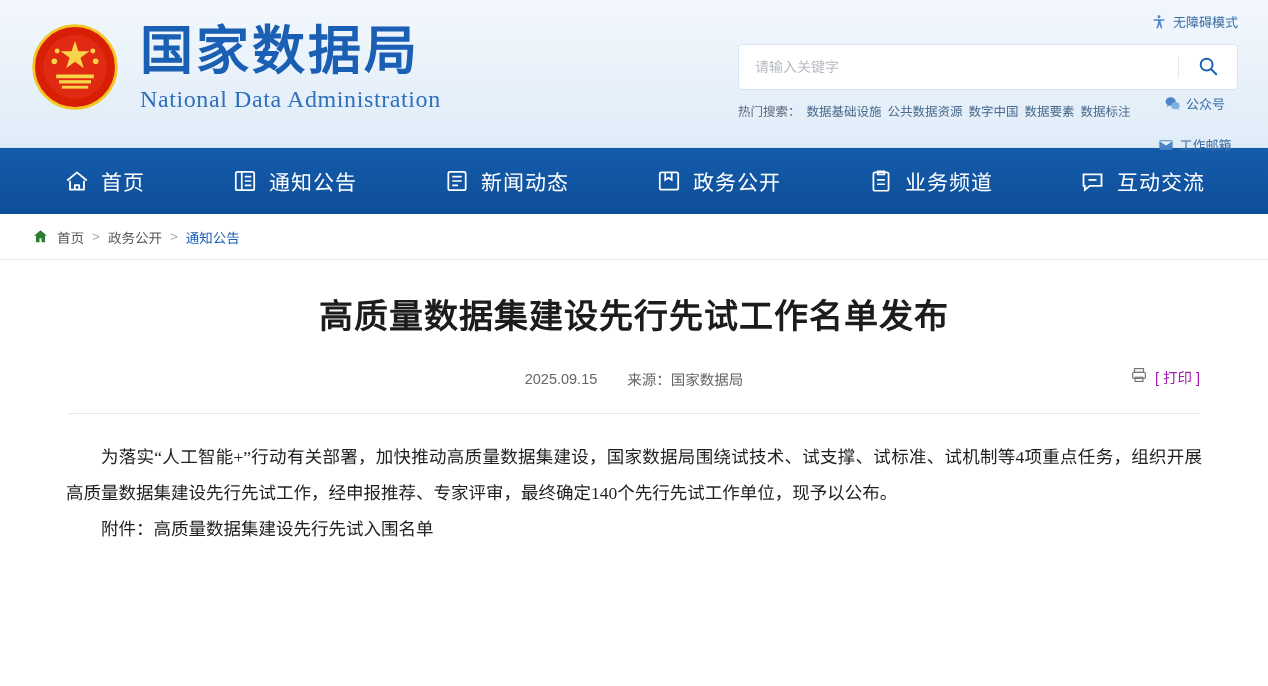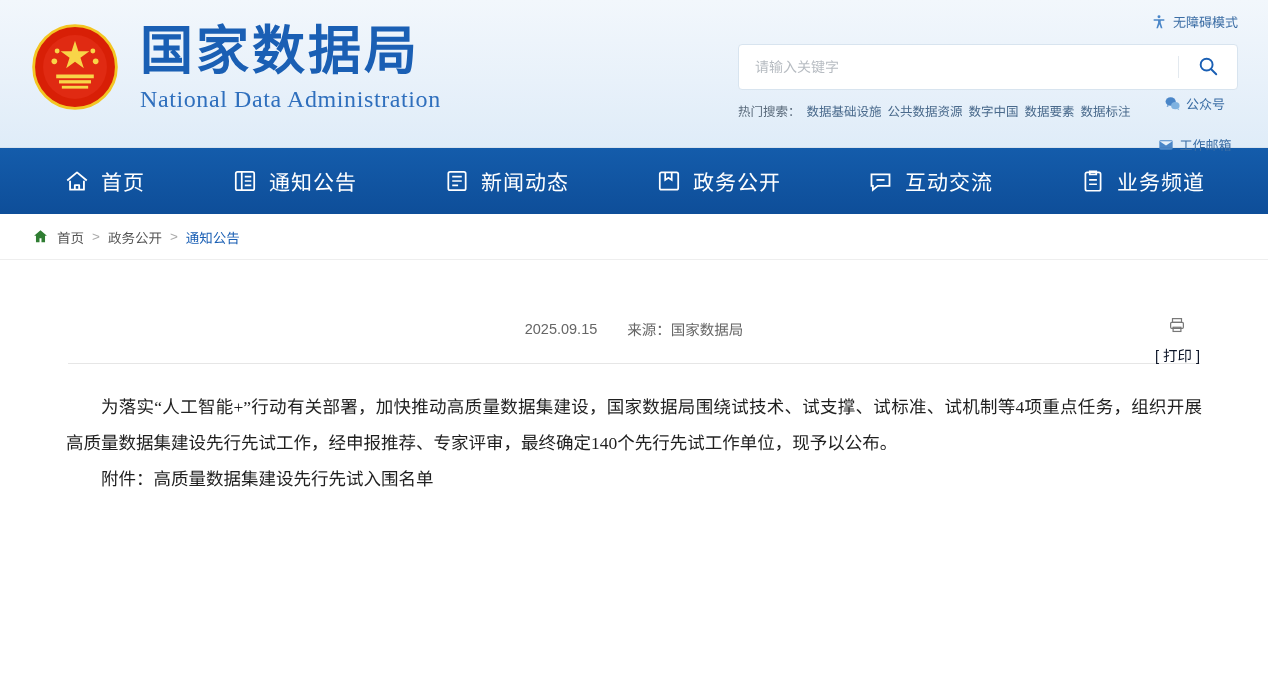--- a/index.html
+++ b/index.html
@@ -165,24 +165,23 @@
     gap: 30px;
     font-size: 14.5px;
     color: #666;
     padding-bottom: 24px;
     border-bottom: 1px solid #e6e6e6;
   }
   .print {
     position: absolute;
     right: 0; top: -2px;
     display: flex; align-items: center; gap: 7px;
-    color: #0f172a;
+    color: #a21caf;
     cursor: pointer;
     font-size: 14.5px;
-    flex-direction: column;
   }
   .body-text {
     margin: 26px 66px 0;
     font-size: 17.5px;
     line-height: 2.05;
     color: #1f1f1f;
     text-align: justify;
     font-family: Liberation Serif, serif;
   }
   .body-text p { text-indent: 2em; }
@@ -318,54 +317,55 @@
       <svg viewBox="0 0 24 24" width="26" height="26" fill="none" stroke="#ffffff" stroke-width="1.6">
           <rect x="3.5" y="4" width="17" height="16" rx="1.6"></rect>
           <path d="M8.5 4v7l3-2 3 2V4"></path>
         </svg>
     </span>
     <span>政务公开</span>
   </div>
 
   <div class="nav-item">
     <span class="nav-ico">
-      <svg viewBox="0 0 24 24" width="27" height="27" fill="none" stroke="#ffffff" stroke-width="1.6">
-          <path d="M4 5.6h16v10.2H9.6L5.2 19.4v-3.6H4z"></path>
-          <path d="M8.4 10.6h7.2"></path>
-        </svg>
-    </span>
-    <span>互动交流</span>
-  </div>
-
-  <div class="nav-item">
-    <span class="nav-ico">
       <svg viewBox="0 0 24 24" width="26" height="26" fill="none" stroke="#ffffff" stroke-width="1.6">
           <rect x="5" y="4" width="14" height="17" rx="1.6"></rect>
           <path d="M9 3h6v3H9z"></path>
           <path d="M8.4 11h7.2M8.4 15h7.2"></path>
         </svg>
     </span>
     <span>业务频道</span>
+  </div>
+
+  <div class="nav-item">
+    <span class="nav-ico">
+      <svg viewBox="0 0 24 24" width="27" height="27" fill="none" stroke="#ffffff" stroke-width="1.6">
+          <path d="M4 5.6h16v10.2H9.6L5.2 19.4v-3.6H4z"></path>
+          <path d="M8.4 10.6h7.2"></path>
+        </svg>
+    </span>
+    <span>互动交流</span>
   </div>
 </div>
 
 <div class="crumb">
   <span class="home-ico">
     <svg viewBox="0 0 24 24" width="17" height="17" fill="currentColor">
         <path d="M12 3l9 8h-2.6v9h-5v-5.4h-2.8V20h-5v-9H3z"></path>
       </svg>
   </span>
   <a>首页</a>
   <span class="sep">&gt;</span>
   <a>政务公开</a>
   <span class="sep">&gt;</span>
   <a class="cur">通知公告</a>
 </div>
 
 <div class="article">
+  <div class="title">高质量数据集建设先行先试工作名单发布</div>
 
   <div class="meta-row">
     <span>2025.09.15</span>
     <span>
       <span>来源：</span><span>国家数据局</span>
     </span>
     <span class="print">
       <span>
         <svg viewBox="0 0 24 24" width="18" height="18" fill="none" stroke="#777" stroke-width="1.6">
             <rect x="6" y="3.5" width="12" height="5"></rect>

